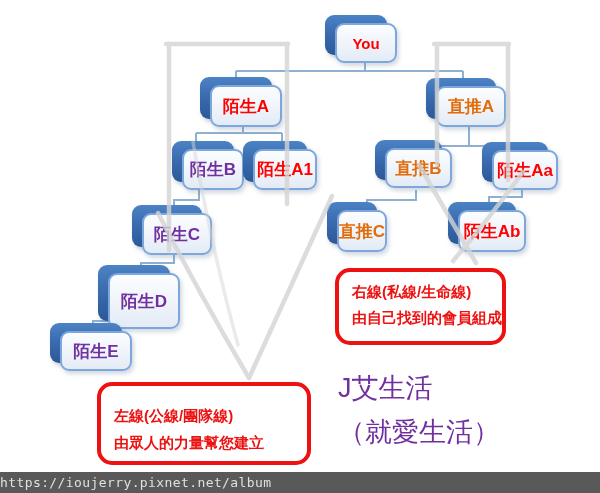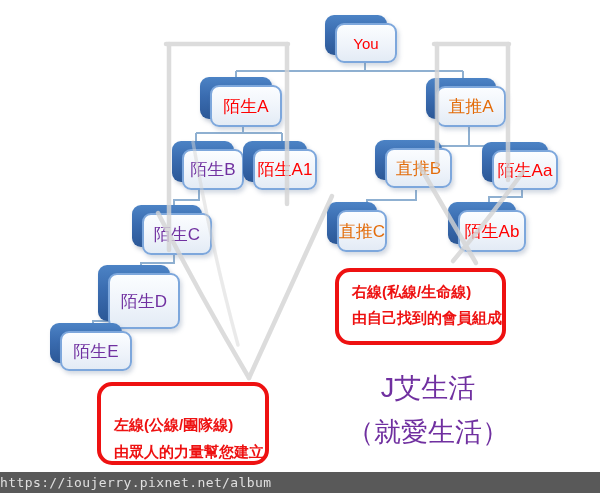--- a/index.html
+++ b/index.html
@@ -20,34 +20,34 @@
   }
   .card-front{
     position:absolute;left:0;top:0;width:100%;height:100%;
     border-radius:9px;
     border:2px solid #7da7dc;
     background:linear-gradient(180deg,#fbfdff 0%,#eef3fa 60%,#e3ebf5 100%);
     box-shadow:2px 3px 4px rgba(110,130,160,.30);
     display:flex;align-items:center;justify-content:center;
     box-sizing:border-box;
   }
-  .node-label{font-weight:normal;font-size:17px;white-space:nowrap;}
+  .node-label{font-weight:bold;font-size:17px;white-space:nowrap;}
   .node-you .node-label{font-size:15px;}
   
   .red-box{
     position:absolute;z-index:4;background:#ffffff;
     border:4px solid var(--annotation_red,#ee1111);
     border-radius:15px;box-sizing:border-box;
     color:var(--annotation_red,#ee1111);
     font-weight:bold;font-size:15px;line-height:26px;
     padding:7px 10px 0 13px;white-space:nowrap;
   }
   
   .brand{
-    position:absolute;z-index:4;width:180px;text-align:center;
+    position:absolute;z-index:4;width:180px;text-align:left;
     color:var(--brand_purple,#7030a0);font-size:27px;white-space:nowrap;
   }
   
   #footer-bar{
     position:absolute;left:0;top:472px;width:600px;height:21px;z-index:5;
     background:var(--footer_bg,#595959);
     display:flex;align-items:center;justify-content:flex-start;
   }
   #footer-url{
     font-family:"DejaVu Sans Mono","Liberation Mono",monospace;
@@ -173,21 +173,21 @@
       <path d="M419,165 Q448,215 476,263"></path>
       <path d="M523,172 Q488,220 453,261"></path>
     </g>
   </svg>
 
   <div class="red-box" style="left:335px;top:268px;width:171px;height:77px">
     <div>右線(私線/生命線)</div>
     <div>由自己找到的會員組成</div>
   </div>
 
-  <div class="red-box" style="left:97px;top:382px;width:172px;height:83px;padding-top:25px;line-height:27px">
+  <div class="red-box" style="left:97px;top:382px;width:214px;height:83px;padding-top:16px;line-height:27px">
     <div>左線(公線/團隊線)</div>
     <div>由眾人的力量幫您建立</div>
   </div>
 
   <div class="brand" style="left:338px;top:370px">J艾生活</div>
   <div class="brand" style="left:338px;top:414px">（就愛生活）</div>
 
   <div id="footer-bar">
     <span id="footer-url">https://ioujerry.pixnet.net/album</span>
   </div>

